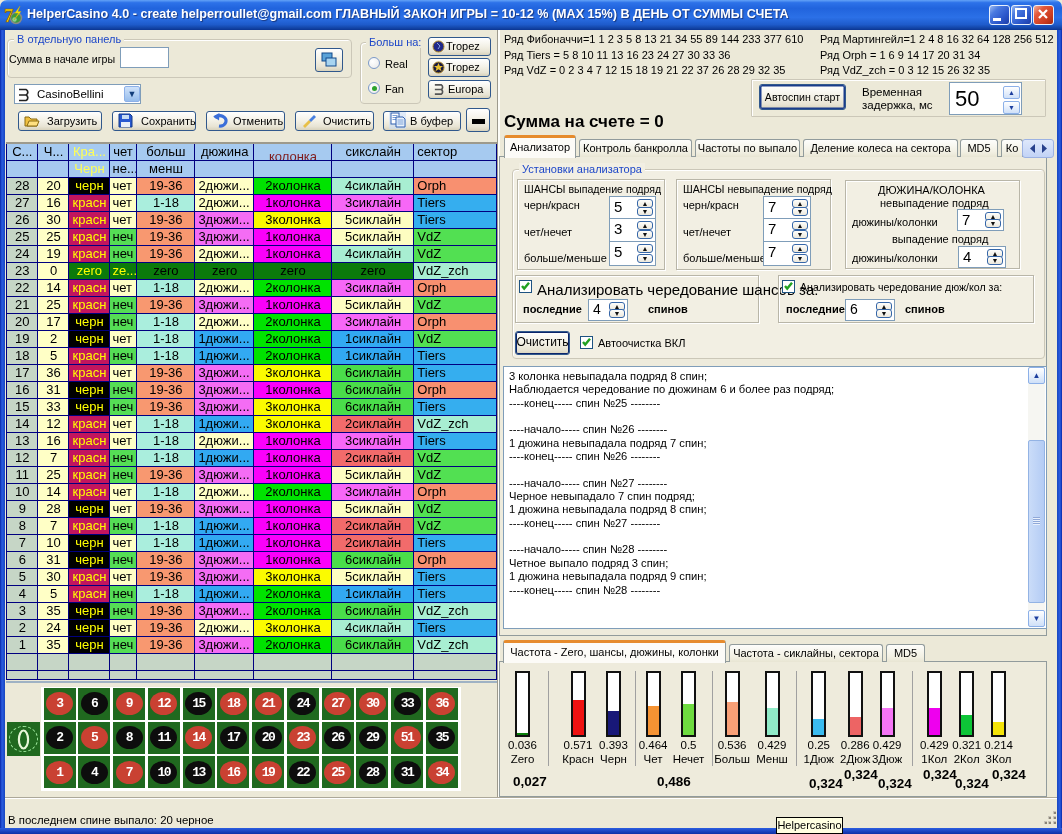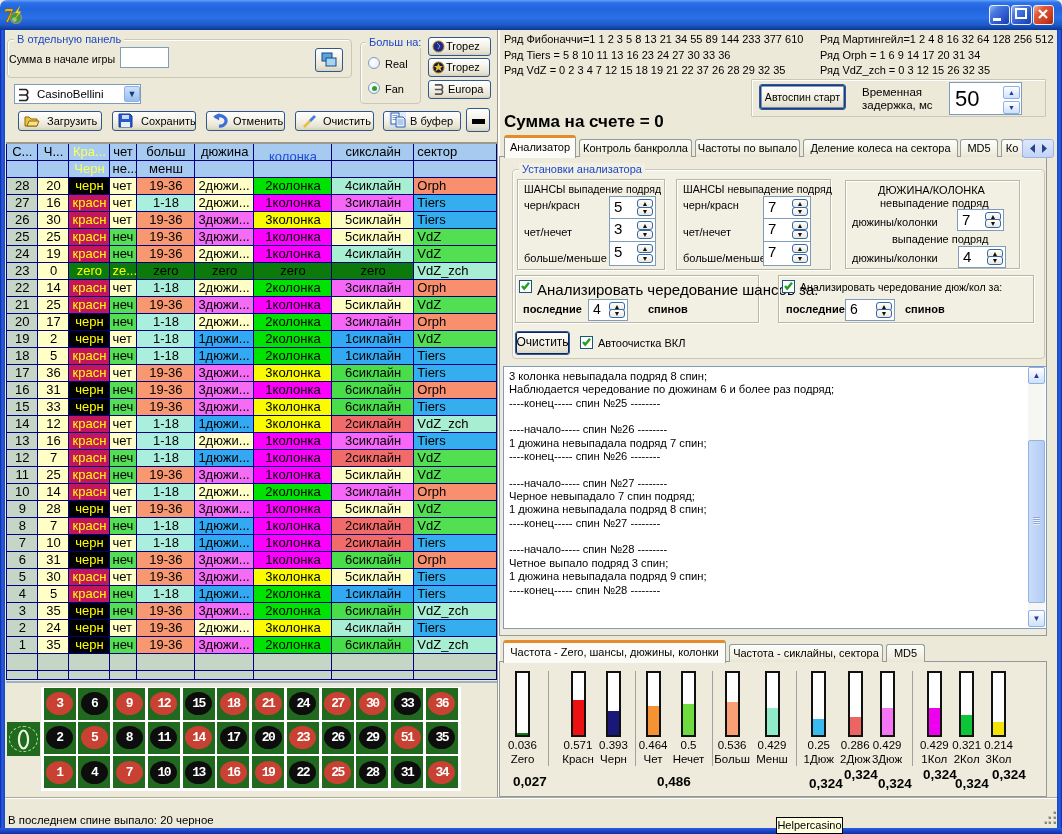--- a/index.html
+++ b/index.html
@@ -44,20 +44,21 @@
 .sbtn{position:absolute;width:17px;background:linear-gradient(180deg,#fff,#cfe0f8);border:1px solid #8cb0e8;border-radius:2px;text-align:center;color:#1c3e9e}
 </style></head>
 <body>
 <div id="tbar">
  <svg class="a" style="left:4px;top:5px" width="20" height="20" viewBox="0 0 20 20">
   <circle cx="12" cy="13" r="5.5" fill="#3d9b3d" stroke="#888" stroke-width="1.5"></circle>
   <circle cx="10.5" cy="14.5" r="2.2" fill="#8fd08f"></circle>
   <text x="0" y="17" font-size="19" font-weight="bold" fill="#ffd700" stroke="#8a6200" stroke-width="0.7" font-family="Liberation Serif">7</text>
   <path d="M16 1 L11 8 L14.5 8 L10 15 L17 6.5 L13.8 6.5 Z" fill="#ffee00" stroke="#caa500" stroke-width="0.4"></path>
  </svg>
+ <span class="tt">HelperCasino 4.0 - create helperroullet@gmail.com ГЛАВНЫЙ ЗАКОН ИГРЫ = 10-12 % (MAX 15%) В ДЕНЬ ОТ СУММЫ СЧЕТА</span>
  <div class="wbtn bblue" style="left:989px"><svg width="19" height="18">
         <rect x="3" y="12" width="8" height="3" fill="#fff"></rect>
       </svg></div>
  <div class="wbtn bblue" style="left:1011px"><svg width="19" height="18">
         <rect x="4" y="3" width="10" height="9" fill="none" stroke="#fff" stroke-width="2"></rect>
       </svg></div>
  <div class="wbtn bred" style="left:1033px"><svg width="19" height="18">
         <path d="M5 4 L13 12 M13 4 L5 12" stroke="#fff" stroke-width="2.2"></path>
       </svg></div>
 </div>
@@ -373,21 +374,21 @@
 <div class="bbold" style="left:923px;top:767px">0,324</div>
 <div class="bbold" style="left:955px;top:776px">0,324</div>
 <div class="bbold" style="left:992px;top:767px">0,324</div>
 
 <div class="tc" style="left:7.0px;top:144.0px;width:30.7px;height:17.0px;background:#A6CAF0;color:#000;text-align:center;font-size:13px">С...</div>
 <div class="tc" style="left:37.7px;top:144.0px;width:31.7px;height:17.0px;background:#A6CAF0;color:#000;text-align:center;font-size:13px">Ч...</div>
 <div class="tc" style="left:69.4px;top:144.0px;width:40.1px;height:17.0px;background:#A6CAF0;color:#FFFF55;text-align:center;font-size:13px">Кра...</div>
 <div class="tc" style="left:109.5px;top:144.0px;width:27.0px;height:17.0px;background:#A6CAF0;color:#000;text-align:center;font-size:13px">чет</div>
 <div class="tc" style="left:136.5px;top:144.0px;width:58.9px;height:17.0px;background:#A6CAF0;color:#000;text-align:center;font-size:13px">больш</div>
 <div class="tc" style="left:195.4px;top:144.0px;width:58.6px;height:17.0px;background:#A6CAF0;color:#000;text-align:center;font-size:13px">дюжина</div>
-<div class="tc" style="left:254.0px;top:144.0px;width:78.0px;height:26px;background:#A6CAF0;color:#1d4ed8;text-align:center;font-size:13px">колонка</div>
+<div class="tc" style="left:254.0px;top:144.0px;width:78.0px;height:26px;background:#A6CAF0;color:#7f1d1d;text-align:center;font-size:13px">колонка</div>
 <div class="tc" style="left:332.0px;top:144.0px;width:82.3px;height:17.0px;background:#A6CAF0;color:#000;text-align:center;font-size:13px">сикслайн</div>
 <div class="tc" style="left:414.3px;top:144.0px;width:81.7px;height:17.0px;background:#A6CAF0;color:#000;text-align:left;padding-left:3px;font-size:13px">сектор</div>
 <div class="tc" style="left:7.0px;top:161.0px;width:30.7px;height:17.0px;background:#A6CAF0;color:#000;text-align:center;font-size:13px"></div>
 <div class="tc" style="left:37.7px;top:161.0px;width:31.7px;height:17.0px;background:#A6CAF0;color:#000;text-align:center;font-size:13px"></div>
 <div class="tc" style="left:69.4px;top:161.0px;width:40.1px;height:17.0px;background:#A6CAF0;color:#FFFF55;text-align:center;font-size:13px">Черн</div>
 <div class="tc" style="left:109.5px;top:161.0px;width:27.0px;height:17.0px;background:#A6CAF0;color:#000;text-align:left;padding-left:3px;font-size:13px">не...</div>
 <div class="tc" style="left:136.5px;top:161.0px;width:58.9px;height:17.0px;background:#A6CAF0;color:#000;text-align:center;font-size:13px">менш</div>
 <div class="tc" style="left:195.4px;top:161.0px;width:58.6px;height:17.0px;background:#A6CAF0;color:#000;text-align:center;font-size:13px"></div>
 <div class="tc" style="left:254.0px;top:161.0px;width:78.0px;height:17.0px;background:#A6CAF0;color:#000;text-align:center;font-size:13px"></div>
 <div class="tc" style="left:332.0px;top:161.0px;width:82.3px;height:17.0px;background:#A6CAF0;color:#000;text-align:center;font-size:13px"></div>

